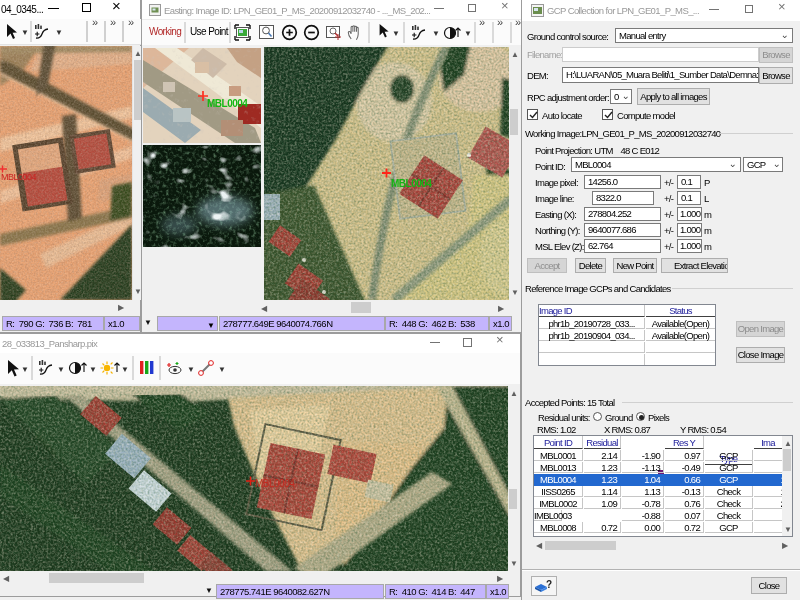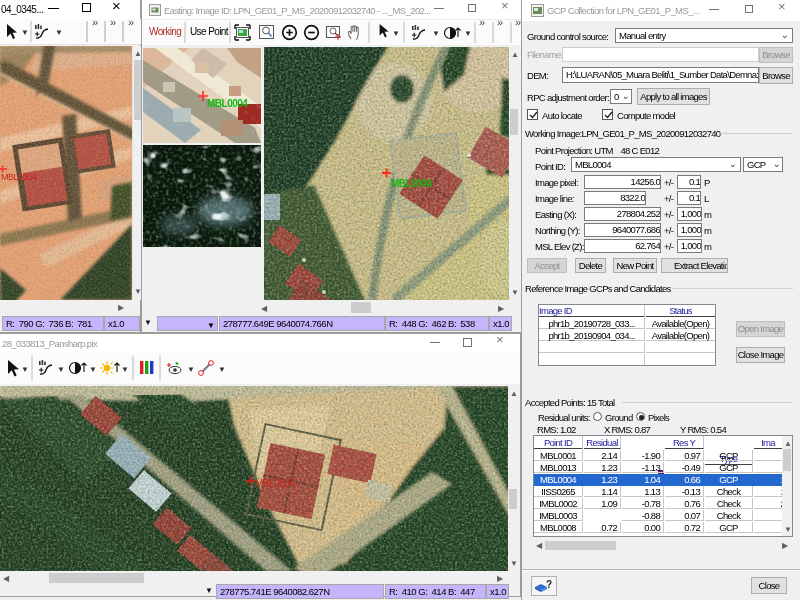--- a/index.html
+++ b/index.html
@@ -5,21 +5,21 @@
 * { margin:0; padding:0; box-sizing:border-box; }
 html,body { width:800px; height:600px; overflow:hidden; }
 body { background:#f0f0f0; font-family:"Liberation Sans", sans-serif; font-size:9.5px; color:#000; letter-spacing:-0.7px; }
 .abs { position:absolute; }
 .win { position:absolute; background:#f0f0f0; border:1px solid #9c9c9c; }
 .tbar { position:absolute; background:#ffffff; left:0; right:0; top:0; }
 .ttext { position:absolute; color:#999; white-space:nowrap; overflow:hidden; font-size:9.5px; letter-spacing:-0.6px; }
 .cell { position:absolute; border:1px solid #a8a8a8; background:#c4b5fd; font-size:9.5px; letter-spacing:-0.5px; padding-left:3px; overflow:hidden; white-space:nowrap; line-height:13px; }
 .sep { position:absolute; width:2px; background:#dadada; }
 .tb { position:absolute; background:#fbfbfb; }
-.tbox { position:absolute; background:#fff; border:1px solid #7a7a7a; line-height:12px; padding-left:3px; white-space:nowrap; overflow:hidden;text-align:right; }
+.tbox { position:absolute; background:#fff; border:1px solid #7a7a7a; line-height:12px; padding-left:3px; white-space:nowrap; overflow:hidden; }
 .btn { position:absolute; background:#e1e1e1; border:1px solid #adadad; text-align:center; white-space:nowrap; overflow:hidden; }
 .btn.dis { background:#d5d5d5; border-color:#bfbfbf; color:#8d8d8d; }
 .lbl { position:absolute; white-space:nowrap; }
 .combo { position:absolute; background:#fff; border:1px solid #7a7a7a; line-height:13px; padding-left:3px; white-space:nowrap; overflow:hidden; }
 .thumb { position:absolute; background:#cdcdcd; }
 .sarrow { position:absolute; color:#606060; font-size:8px; line-height:8px; letter-spacing:0; }
 .navy { color:#21219c; }
 svg { display:block; }
 </style>
 </head>
@@ -525,21 +525,21 @@
   <div class="combo" style="left:49px; top:157px; width:170px; height:15px;">MBL0004<span class="abs" style="right:4px; top:-1px; color:#444;">⌄</span></div>
   <div class="combo" style="left:221px; top:157px; width:40px; height:15px;">GCP<span class="abs" style="right:2px; top:-1px; color:#444;">⌄</span></div>
 
   <div class="lbl" style="left:13px; top:177px;">Image pixel:</div>
   <div class="tbox" style="left:62px; top:175px; width:77px; height:14px;">14256.0</div>
   <div class="lbl" style="left:142px; top:177px;">+/-</div>
   <div class="tbox" style="left:155px; top:175px; width:24px; height:14px;">0.1</div>
   <div class="lbl" style="left:182px; top:177px;">P</div>
 
   <div class="lbl" style="left:13px; top:193px;">Image line:</div>
-  <div class="tbox" style="left:62px; top:191px; width:62px; height:14px;">8322.0</div>
+  <div class="tbox" style="left:70px; top:191px; width:62px; height:14px;">8322.0</div>
   <div class="lbl" style="left:142px; top:193px;">+/-</div>
   <div class="tbox" style="left:155px; top:191px; width:24px; height:14px;">0.1</div>
   <div class="lbl" style="left:182px; top:193px;">L</div>
 
   <div class="lbl" style="left:13px; top:209px;">Easting (X):</div>
   <div class="tbox" style="left:62px; top:207px; width:77px; height:14px;">278804.252</div>
   <div class="lbl" style="left:142px; top:209px;">+/-</div>
   <div class="tbox" style="left:155px; top:207px; width:25px; height:14px; padding-left:2px;">1.000</div>
   <div class="lbl" style="left:182px; top:209px;">m</div>
 
@@ -637,21 +637,21 @@
         </div>
         <div style="position:absolute; left:0; top:48px; width:248px; height:12px;">
           <div style="position:absolute; left:0px; top:0; width:49px; height:11px; text-align:center; border-right:1px solid #c6c6c6; border-bottom:1px solid #c6c6c6; padding-right:0px; line-height:11px;">IMBL0002</div>
           <div style="position:absolute; left:50px; top:0; width:37px; height:11px; text-align:right; border-right:1px solid #c6c6c6; border-bottom:1px solid #c6c6c6; padding-right:3px; line-height:11px;">1.09</div>
           <div style="position:absolute; left:88px; top:0; width:42px; height:11px; text-align:right; border-right:1px solid #c6c6c6; border-bottom:1px solid #c6c6c6; padding-right:3px; line-height:11px;">-0.78</div>
           <div style="position:absolute; left:131px; top:0; width:39px; height:11px; text-align:right; border-right:1px solid #c6c6c6; border-bottom:1px solid #c6c6c6; padding-right:3px; line-height:11px;">0.76</div>
           <div style="position:absolute; left:171px; top:0; width:48px; height:11px; text-align:center; border-right:1px solid #c6c6c6; border-bottom:1px solid #c6c6c6; padding-right:0px; line-height:11px;">Check</div>
           <div style="position:absolute; left:220px; top:0; width:34px; height:11px; text-align:right;  border-bottom:1px solid #c6c6c6; padding-right:3px; line-height:11px;">2</div>
         </div>
         <div style="position:absolute; left:0; top:60px; width:248px; height:12px;">
-          <div style="position:absolute; left:0px; top:0; width:49px; height:11px; text-align:center; border-right:1px solid #c6c6c6; border-bottom:1px solid #c6c6c6; padding-right:0px; line-height:11px;">IMBL0003</div>
+          <div style="position:absolute; left:0px; top:0; width:28px; height:11px; text-align:center; border-right:1px solid #c6c6c6; border-bottom:1px solid #c6c6c6; padding-right:0px; line-height:11px;">IMBL0003</div>
           <div style="position:absolute; left:50px; top:0; width:37px; height:11px; text-align:right; border-right:1px solid #c6c6c6; border-bottom:1px solid #c6c6c6; padding-right:3px; line-height:11px;margin-top:24px;">0.89</div>
           <div style="position:absolute; left:88px; top:0; width:42px; height:11px; text-align:right; border-right:1px solid #c6c6c6; border-bottom:1px solid #c6c6c6; padding-right:3px; line-height:11px;">-0.88</div>
           <div style="position:absolute; left:131px; top:0; width:39px; height:11px; text-align:right; border-right:1px solid #c6c6c6; border-bottom:1px solid #c6c6c6; padding-right:3px; line-height:11px;">0.07</div>
           <div style="position:absolute; left:171px; top:0; width:48px; height:11px; text-align:center; border-right:1px solid #c6c6c6; border-bottom:1px solid #c6c6c6; padding-right:0px; line-height:11px;">Check</div>
           <div style="position:absolute; left:220px; top:0; width:34px; height:11px; text-align:right;  border-bottom:1px solid #c6c6c6; padding-right:3px; line-height:11px;"></div>
         </div>
         <div style="position:absolute; left:0; top:72px; width:248px; height:12px;">
           <div style="position:absolute; left:0px; top:0; width:49px; height:11px; text-align:center; border-right:1px solid #c6c6c6; border-bottom:1px solid #c6c6c6; padding-right:0px; line-height:11px;">MBL0008</div>
           <div style="position:absolute; left:50px; top:0; width:37px; height:11px; text-align:right; border-right:1px solid #c6c6c6; border-bottom:1px solid #c6c6c6; padding-right:3px; line-height:11px;">0.72</div>
           <div style="position:absolute; left:88px; top:0; width:42px; height:11px; text-align:right; border-right:1px solid #c6c6c6; border-bottom:1px solid #c6c6c6; padding-right:3px; line-height:11px;">0.00</div>

